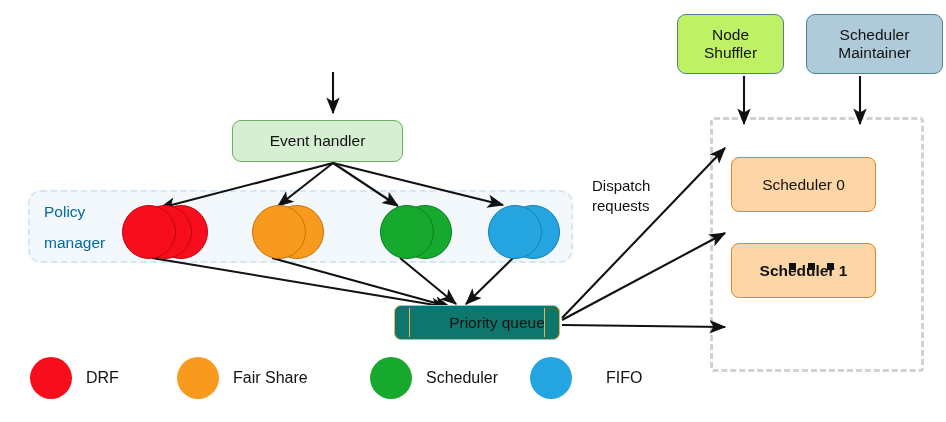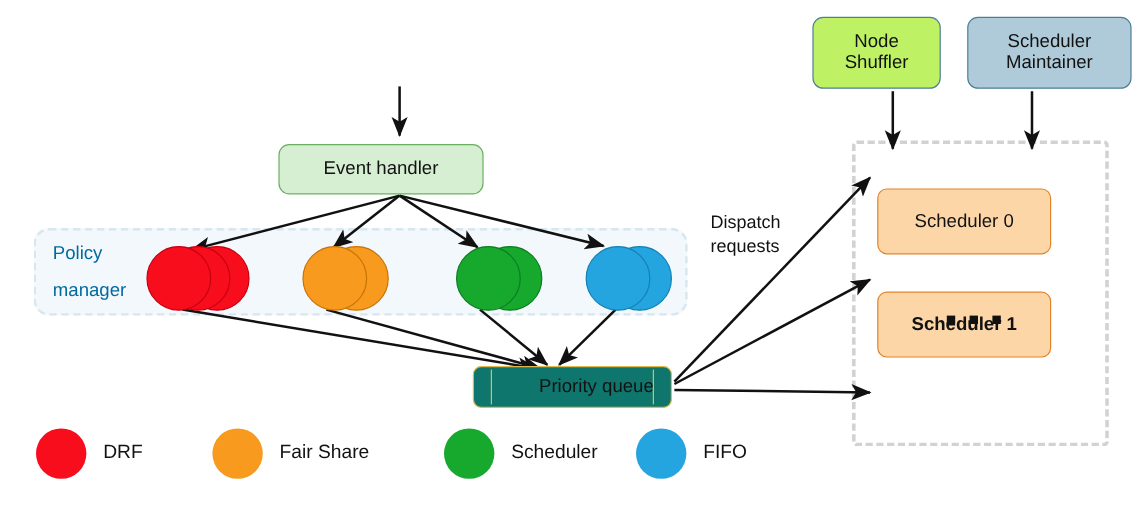--- a/index.html
+++ b/index.html
@@ -108,21 +108,21 @@
   .legend-dot{width:42px;height:42px;border-radius:50%;display:block;}
   .legend-dot.red{background:#f70d1c;}
   .legend-dot.orange{background:#f79a1e;}
   .legend-dot.green{background:#16a92e;}
   .legend-dot.blue{background:#24a5e0;}
   .legend-text{font-size:16px;color:#121212;margin-left:14px;white-space:nowrap;}
 
   .li-0{left:0px;}
   .li-1{left:147px;}
   .li-2{left:340px;}
-  .li-3{left:500px;}
+  .li-3{left:500px;gap:20px;}
 
   
   .dispatch-label{
     position:absolute;left:592px;top:176px;width:110px;
     font-size:15px;color:#121212;line-height:1.35;z-index:6;
   }
 
   .ellipsis{
     position:absolute;left:789px;top:263px;z-index:6;
     display:flex;gap:12px;

